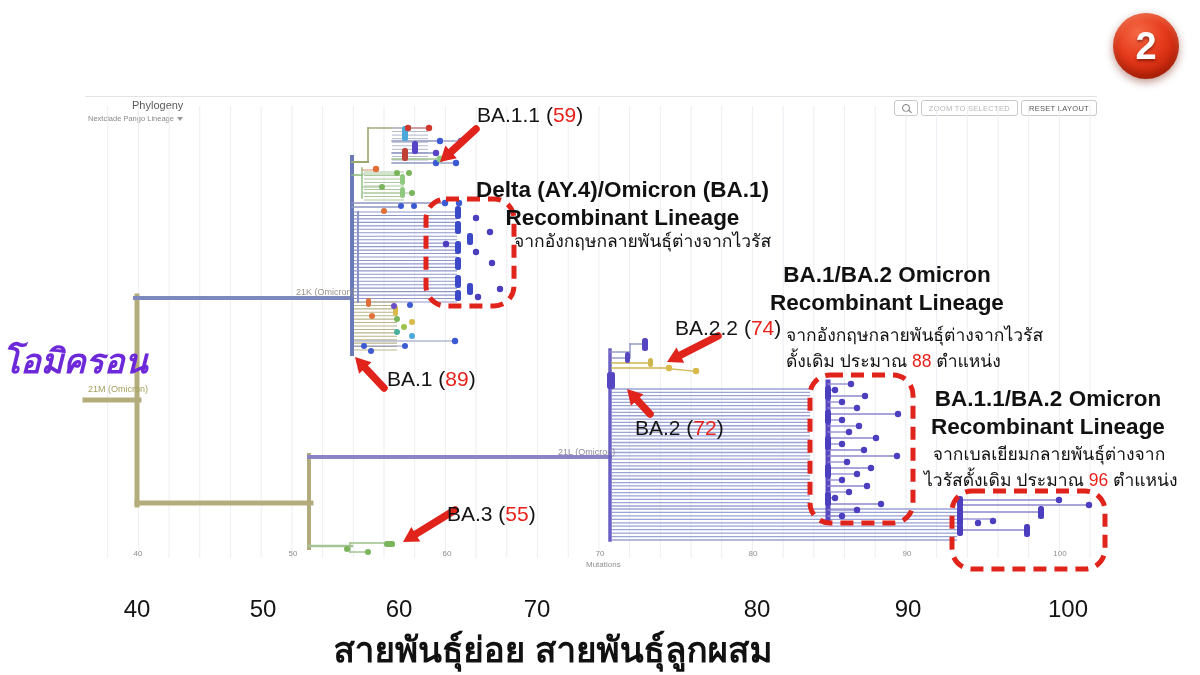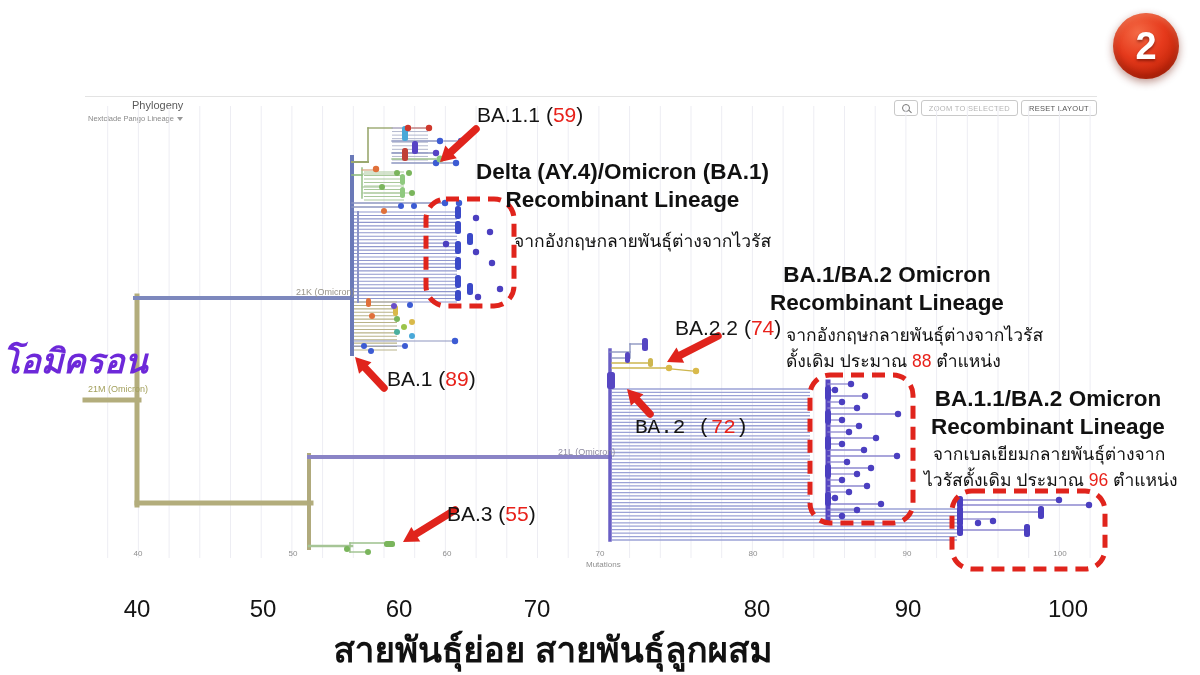--- a/index.html
+++ b/index.html
@@ -388,28 +388,28 @@
 
   <div class="count-label" style="left:477px;top:103px;">
     <span>BA.1.1 (</span><span class="red">59</span><span>)</span>
   </div>
   <div class="count-label" style="left:675px;top:316px;">
     <span>BA.2.2 (</span><span class="red">74</span><span>)</span>
   </div>
   <div class="count-label" style="left:387px;top:367px;">
     <span>BA.1 (</span><span class="red">89</span><span>)</span>
   </div>
-  <div class="count-label" style="left:635px;top:416px;font-family:Liberation Mono, monospace;">
+  <div class="count-label" style="left:635px;top:416px;">
     <span>BA.2 (</span><span class="red">72</span><span>)</span>
   </div>
   <div class="count-label" style="left:447px;top:502px;">
     <span>BA.3 (</span><span class="red">55</span><span>)</span>
   </div>
 
-  <div class="ann-title" style="left:460px;top:158px;width:325px;">
+  <div class="ann-title" style="left:460px;top:176px;width:325px;">
     <div>Delta (AY.4)/Omicron (BA.1)</div>
     <div>Recombinant Lineage</div>
   </div>
   <div class="ann-desc" style="left:514px;top:228px;">
     <div>จากอังกฤษกลายพันธุ์ต่างจากไวรัส</div>
   </div>
 
   <div class="ann-title" style="left:758px;top:261px;width:258px;">
     <div>BA.1/BA.2 Omicron</div>
     <div>Recombinant Lineage</div>

